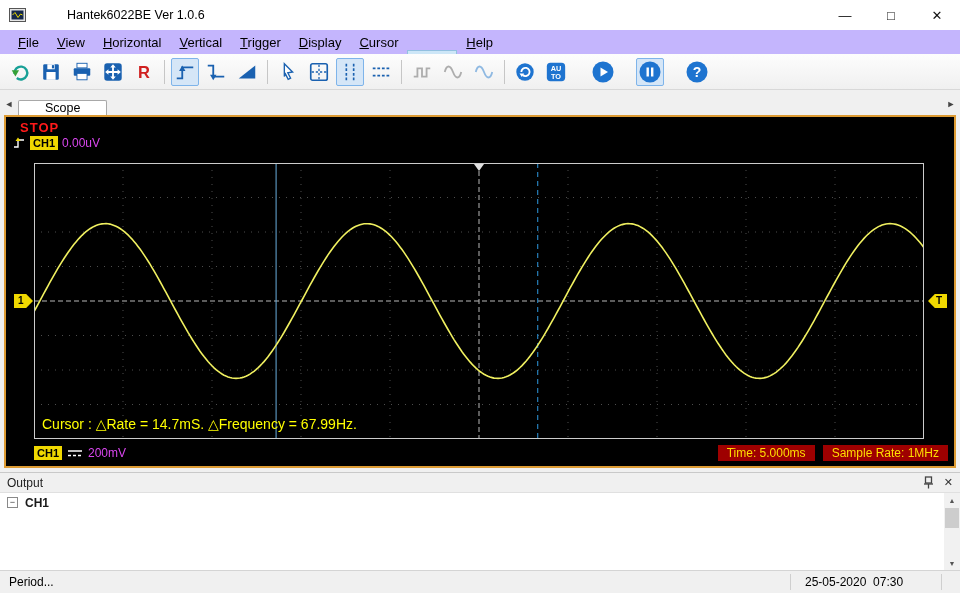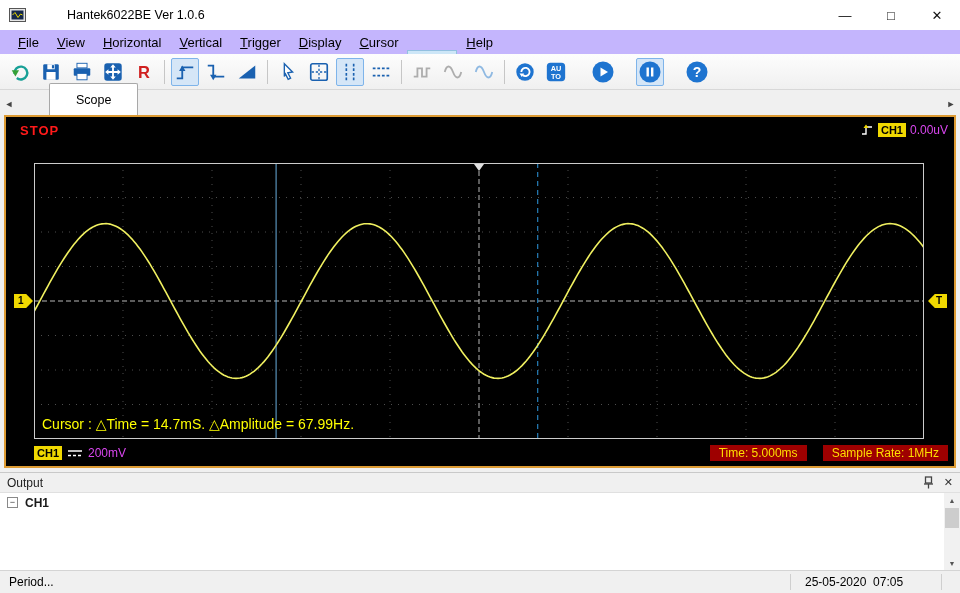--- a/index.html
+++ b/index.html
@@ -21,38 +21,38 @@
   
   .toolbar{position:absolute;top:54px;left:0;right:0;height:36px;background:linear-gradient(#fdfdfd,#f0f0f0);border-bottom:1px solid #d8d8d8;display:flex;align-items:center;padding-left:6px;}
   .tbtn{width:28px;height:28px;display:flex;align-items:center;justify-content:center;border:1px solid transparent;border-radius:2px;margin-right:3px;}
   .tbtn.sel{background:#d5e6f7;border-color:#7eb4ea;}
   .tsep{width:1px;height:24px;background:#c6c6c6;margin:0 6px 0 3px;}
   .tgap{width:16px;}
 
   
   .tabbar{position:absolute;top:90px;left:0;right:0;height:25px;background:#f0f0f0;display:flex;align-items:flex-end;}
   .tab-arrow{width:18px;height:22px;display:flex;align-items:center;justify-content:center;font-size:9px;color:#444;}
-  .tab{height:32px;background:#ffffff;border:1px solid #a8a8a8;border-bottom:none;padding:0 26px;font-size:12.5px;display:flex;align-items:center;border-radius:2px 2px 0 0;margin-left:31px;}
+  .tab{height:15px;background:#ffffff;border:1px solid #a8a8a8;border-bottom:none;padding:0 26px;font-size:12.5px;display:flex;align-items:center;border-radius:2px 2px 0 0;}
   .tab-spacer{flex:1;}
 
   
   .scope-panel{position:absolute;top:115px;left:4px;right:4px;height:353px;background:#000;border:2px solid #dd9b33;}
-  .scope-top{position:absolute;top:2px;left:6px;right:6px;height:22px;display:flex;align-items:center;justify-content:space-between;}
+  .scope-top{position:absolute;top:2px;left:6px;right:14px;height:22px;display:flex;justify-content:space-between;flex-direction:column;}
   .stop-badge{color:#ff1a1a;font-weight:bold;font-size:13px;letter-spacing:1px;padding:1px 8px;}
   .trig-info{display:flex;align-items:center;gap:4px;}
   .ch-badge{background:#f0d800;color:#000;font-size:11px;font-weight:bold;padding:0 3px;line-height:14px;}
   .white-val{color:#d946ef;font-size:12px;}
   .plot{position:absolute;left:28px;top:46px;width:890px;height:276px;}
   .plot svg{display:block;}
   .cursor-readout{position:absolute;left:8px;bottom:7px;color:#ffff00;font-size:14px;}
   .ch-marker{position:absolute;left:8px;top:177px;width:19px;height:14px;background:#f0d800;color:#000;font-size:10px;font-weight:bold;line-height:14px;padding-left:4px;clip-path:polygon(0 0,64% 0,100% 50%,64% 100%,0 100%);}
   .trig-marker{position:absolute;right:7px;top:177px;width:19px;height:14px;background:#f0d800;color:#000;font-size:10px;font-weight:bold;line-height:14px;padding-left:8px;clip-path:polygon(36% 0,100% 0,100% 100%,36% 100%,0 50%);}
   .scope-bottom{position:absolute;left:6px;right:6px;bottom:4px;height:18px;display:flex;align-items:center;}
   .ch-info{display:flex;align-items:center;gap:5px;margin-left:22px;}
-  .rate-info{margin-left:auto;display:flex;gap:16px;}
+  .rate-info{margin-left:auto;display:flex;gap:8px;}
   .maroon{background:#9e0000;color:#ffdf00;font-size:12px;padding:1px 9px;}
 
   
   .output-panel{position:absolute;top:472px;left:0;right:0;height:98px;background:#fff;border-top:1px solid #c9c9c9;}
   .output-header{height:20px;background:#f0f0f0;border-bottom:1px solid #e0e0e0;display:flex;align-items:center;padding:0 7px;}
   .output-title{font-size:12px;color:#222;text-align:center;}
   .oh-icons{margin-left:auto;display:flex;gap:10px;align-items:center;}
   .oh-close{font-size:11px;color:#333;}
   .group-row{height:19px;display:flex;align-items:center;padding-left:7px;}
   .collapse-box{width:11px;height:11px;border:1px solid #898989;background:#fff;font-size:9px;line-height:8px;text-align:center;color:#333;margin-right:7px;}
@@ -277,21 +277,21 @@
         <line x1="0" y1="138" x2="890" y2="138" stroke="#b8b8b8" stroke-width="1" stroke-dasharray="5,3"></line>
         <line x1="0" y1="172.5" x2="890" y2="172.5" stroke="#4d4d4d" stroke-width="1" stroke-dasharray="1,6"></line>
         <line x1="0" y1="207" x2="890" y2="207" stroke="#4d4d4d" stroke-width="1" stroke-dasharray="1,6"></line>
         <line x1="0" y1="241.5" x2="890" y2="241.5" stroke="#4d4d4d" stroke-width="1" stroke-dasharray="1,6"></line>
         <line x1="242.08" y1="0" x2="242.08" y2="276" stroke="#6aaede" stroke-width="1"></line>
         <line x1="503.74" y1="0" x2="503.74" y2="276" stroke="#2f9ae0" stroke-width="1" stroke-dasharray="5,4"></line>
         <polyline points="0,148.7 2,145.0 4,141.3 6,137.6 8,133.9 10,130.2 12,126.5 14,122.8 16,119.2 18,115.6 20,112.1 22,108.6 24,105.2 26,101.9 28,98.7 30,95.5 32,92.5 34,89.5 36,86.7 38,83.9 40,81.3 42,78.9 44,76.6 46,74.4 48,72.3 50,70.4 52,68.7 54,67.1 56,65.7 58,64.5 60,63.4 62,62.5 64,61.8 66,61.2 68,60.9 70,60.7 72,60.6 74,60.8 76,61.1 78,61.7 80,62.4 82,63.2 84,64.3 86,65.5 88,66.8 90,68.4 92,70.1 94,71.9 96,74.0 98,76.1 100,78.4 102,80.8 104,83.4 106,86.1 108,88.9 110,91.9 112,94.9 114,98.0 116,101.2 118,104.6 120,107.9 122,111.4 124,114.9 126,118.5 128,122.1 130,125.8 132,129.4 134,133.1 136,136.9 138,140.6 140,144.3 142,148.0 144,151.6 146,155.3 148,158.9 150,162.4 152,165.9 154,169.4 156,172.7 158,176.0 160,179.2 162,182.3 164,185.3 166,188.2 168,190.9 170,193.6 172,196.1 174,198.5 176,200.7 178,202.8 180,204.8 182,206.6 184,208.2 186,209.7 188,211.0 190,212.2 192,213.1 194,213.9 196,214.6 198,215.0 200,215.3 202,215.4 204,215.3 206,215.0 208,214.6 210,214.0 212,213.2 214,212.2 216,211.1 218,209.7 220,208.3 222,206.6 224,204.8 226,202.9 228,200.8 230,198.6 232,196.2 234,193.7 236,191.0 238,188.3 240,185.4 242,182.4 244,179.3 246,176.1 248,172.8 250,169.5 252,166.0 254,162.5 256,159.0 258,155.4 260,151.8 262,148.1 264,144.4 266,140.7 268,137.0 270,133.3 272,129.6 274,125.9 276,122.2 278,118.6 280,115.0 282,111.5 284,108.0 286,104.7 288,101.3 290,98.1 292,95.0 294,91.9 296,89.0 298,86.2 300,83.5 302,80.9 304,78.5 306,76.2 308,74.0 310,72.0 312,70.1 314,68.4 316,66.9 318,65.5 320,64.3 322,63.2 324,62.4 326,61.7 328,61.2 330,60.8 332,60.7 334,60.7 336,60.9 338,61.2 340,61.8 342,62.5 344,63.4 346,64.5 348,65.7 350,67.1 352,68.7 354,70.4 356,72.3 358,74.3 360,76.5 362,78.8 364,81.3 366,83.9 368,86.6 370,89.4 372,92.4 374,95.4 376,98.6 378,101.8 380,105.1 382,108.5 384,112.0 386,115.5 388,119.1 390,122.7 392,126.4 394,130.1 396,133.8 398,137.5 400,141.2 402,144.9 404,148.6 406,152.3 408,155.9 410,159.5 412,163.0 414,166.5 416,169.9 418,173.3 420,176.6 422,179.7 424,182.8 426,185.8 428,188.7 430,191.4 432,194.0 434,196.5 436,198.9 438,201.1 440,203.2 442,205.1 444,206.9 446,208.5 448,209.9 450,211.2 452,212.3 454,213.3 456,214.1 458,214.6 460,215.1 462,215.3 464,215.4 466,215.2 468,215.0 470,214.5 472,213.8 474,213.0 476,212.0 478,210.8 480,209.5 482,208.0 484,206.3 486,204.5 488,202.6 490,200.4 492,198.2 494,195.8 496,193.2 498,190.6 500,187.8 502,184.9 504,181.9 506,178.8 508,175.6 510,172.3 512,168.9 514,165.5 516,161.9 518,158.4 520,154.8 522,151.1 524,147.5 526,143.8 528,140.1 530,136.3 532,132.6 534,128.9 536,125.2 538,121.6 540,118.0 542,114.4 544,110.9 546,107.5 548,104.1 550,100.8 552,97.6 554,94.5 556,91.4 558,88.5 560,85.7 562,83.0 564,80.5 566,78.1 568,75.8 570,73.7 572,71.7 574,69.8 576,68.2 578,66.6 580,65.3 582,64.1 584,63.1 586,62.2 588,61.6 590,61.1 592,60.8 594,60.6 596,60.7 598,60.9 600,61.3 602,61.9 604,62.6 606,63.6 608,64.7 610,65.9 612,67.3 614,68.9 616,70.7 618,72.6 620,74.7 622,76.9 624,79.2 626,81.7 628,84.3 630,87.1 632,89.9 634,92.9 636,95.9 638,99.1 640,102.4 642,105.7 644,109.1 646,112.6 648,116.1 650,119.7 652,123.3 654,127.0 656,130.7 658,134.4 660,138.1 662,141.8 664,145.5 666,149.2 668,152.9 670,156.5 672,160.1 674,163.6 676,167.1 678,170.5 680,173.9 682,177.1 684,180.3 686,183.3 688,186.3 690,189.1 692,191.9 694,194.5 696,196.9 698,199.3 700,201.5 702,203.5 704,205.4 706,207.2 708,208.7 710,210.2 712,211.4 714,212.5 716,213.4 718,214.2 720,214.7 722,215.1 724,215.3 726,215.4 728,215.2 730,214.9 732,214.4 734,213.7 736,212.9 738,211.8 740,210.6 742,209.3 744,207.7 746,206.0 748,204.2 750,202.2 752,200.1 754,197.8 756,195.3 758,192.8 760,190.1 762,187.3 764,184.4 766,181.3 768,178.2 770,175.0 772,171.7 774,168.3 776,164.9 778,161.3 780,157.8 782,154.2 784,150.5 786,146.8 788,143.1 790,139.4 792,135.7 794,132.0 796,128.3 798,124.6 800,121.0 802,117.4 804,113.8 806,110.3 808,106.9 810,103.5 812,100.2 814,97.0 816,93.9 818,90.9 820,88.0 822,85.3 824,82.6 826,80.1 828,77.7 830,75.4 832,73.3 834,71.3 836,69.5 838,67.9 840,66.4 842,65.1 844,63.9 846,62.9 848,62.1 850,61.5 852,61.0 854,60.7 856,60.6 858,60.7 860,61.0 862,61.4 864,62.0 866,62.8 868,63.7 870,64.9 872,66.1 874,67.6 876,69.2 878,71.0 880,72.9 882,75.0 884,77.3 886,79.6 888,82.1 890,84.8" fill="none" stroke="#f0f060" stroke-width="1.6"></polyline>
         <polygon points="440,1 450,1 445,8" fill="#e0e0e0"></polygon>
         <rect x="0.5" y="0.5" width="889" height="275" fill="none" stroke="#cccccc"></rect>
       </svg>
-    <div class="cursor-readout">Cursor : △Time = 14.7mS. △Amplitude = 67.99Hz.</div>
+    <div class="cursor-readout">Cursor : △Rate = 14.7mS. △Frequency = 67.99Hz.</div>
   </div>
 
   <div class="ch-marker">1</div>
   <div class="trig-marker">T</div>
 
   <div class="scope-bottom">
     <div class="ch-info">
       <span class="ch-badge">CH1</span>
       <svg width="16" height="10" viewBox="0 0 16 10">
         <line x1="1" y1="3" x2="15" y2="3" stroke="#fff" stroke-width="1.5"></line>
@@ -331,16 +331,16 @@
       <div class="sb-thumb"></div>
     </div>
     <div class="sb-btn">▼</div>
   </div>
 </div>
 
 <div class="statusbar">
   <span class="stb-status">Period...</span>
   <div class="stb-flex"></div>
   <div class="stb-sep"></div>
-  <span class="stb-date">25-05-2020  07:05</span>
+  <span class="stb-date">25-05-2020  07:30</span>
   <div class="stb-sep"></div>
   <div class="stb-end"></div>
 </div>
 
 </body></html>

